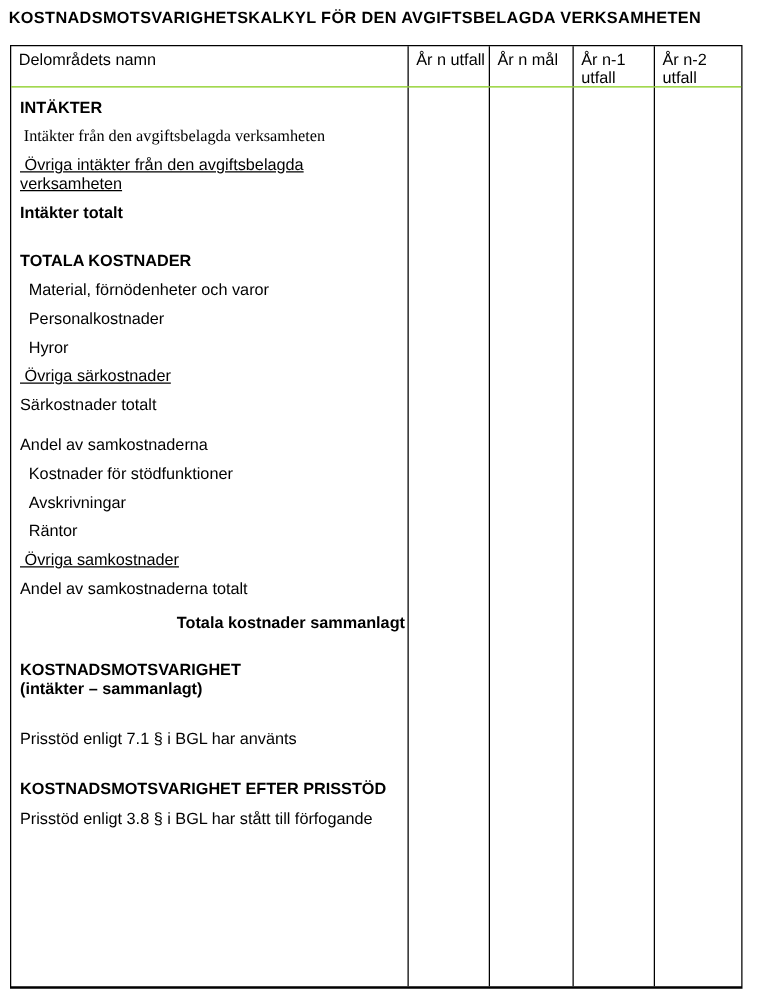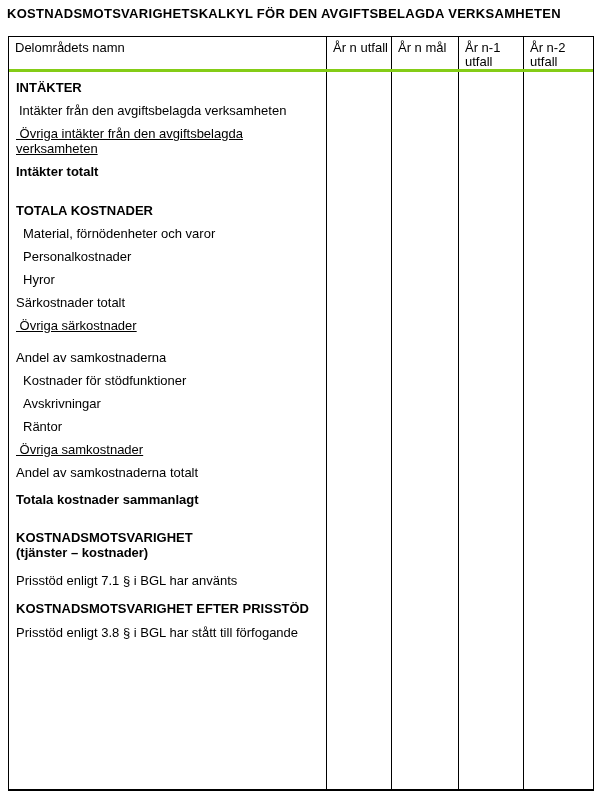--- a/index.html
+++ b/index.html
@@ -17,21 +17,21 @@
 
   .table {
     position: absolute; left: 8px; top: 36px;
     width: 586px; height: 755px;
     box-sizing: border-box;
     border: 1px solid #000; border-bottom-width: 2px;
     display: flex; flex-direction: column;
     background: #fff;
   }
 
-  .thead { display: flex; flex: 0 0 30px; border-bottom: 3px solid #84cc16; }
+  .thead { display: flex; flex: 0 0 30px; border-bottom: 1px solid #84cc16; }
   .hcell {
     box-sizing: border-box;
     padding: 4px 2px 0 6px;
     font-size: 13px; line-height: 14px;
     white-space: pre-line;
   }
   .c0 { width: 317px; }
   .c1 { width: 65px; }
   .c2 { width: 67px; }
   .c3 { width: 65px; }
@@ -42,30 +42,30 @@
   .namecol {
     width: 317px; box-sizing: border-box;
     padding: 8px 2px 0 7px;
     overflow: hidden;
   }
   .valcol { box-sizing: border-box; }
 
   .row { font-size: 13px; line-height: 15px; margin: 0 0 8px 0; }
   .bold      { font-weight: 700; }
   .underline { text-decoration: underline; }
-  .indent-1  { text-indent: 3px; }
+  .indent-1  { text-indent: 3px; font-family: Liberation Serif, serif; }
   .indent-2  { text-indent: 7px; }
   .pre       { white-space: pre-line; }
   .nowrap    { white-space: nowrap; }
   .gap-24 { margin-top: 24px; }
   .gap-17 { margin-top: 17px; }
-  .gap-12 { margin-top: 12px; }
+  .gap-12 { margin-top: 12px; text-align: right; }
   .gap-9  { margin-top: 9px; }
   .gap-8  { margin-top: 8px; }
-  .gap-25 { margin-top: 13px; }
+  .gap-25 { margin-top: 25px; }
 </style>
 </head>
 <body>
 
 <div class="page">
 
   <div class="title">KOSTNADSMOTSVARIGHETSKALKYL FÖR DEN AVGIFTSBELAGDA VERKSAMHETEN</div>
 
   <div class="table">
 
@@ -110,26 +110,26 @@
 
           <div class="row indent-2">
             <span>Personalkostnader</span>
           </div>
 
           <div class="row indent-2">
             <span>Hyror</span>
           </div>
 
 
+          <div class="row underline">
+            <span>&nbsp;Övriga särkostnader</span>
+          </div>
+
           <div class="row">
             <span>Särkostnader totalt</span>
-          </div>
-
-          <div class="row underline">
-            <span>&nbsp;Övriga särkostnader</span>
           </div>
 
           <div class="row gap-17">
             <span>Andel av samkostnaderna</span>
           </div>
 
           <div class="row indent-2">
             <span>Kostnader för stödfunktioner</span>
           </div>
 
@@ -148,21 +148,21 @@
           <div class="row">
             <span>Andel av samkostnaderna totalt</span>
           </div>
 
           <div class="row bold gap-12">
             <span>Totala kostnader sammanlagt</span>
           </div>
 
           <div class="row bold pre gap-8">
             <span>KOSTNADSMOTSVARIGHET
-(tjänster – kostnader)</span>
+(intäkter – sammanlagt)</span>
           </div>
 
           <div class="row gap-25">
             <span>Prisstöd enligt 7.1 § i BGL har använts</span>
           </div>
 
           <div class="row bold nowrap gap-25">
             <span>KOSTNADSMOTSVARIGHET EFTER PRISSTÖD</span>
           </div>
 

